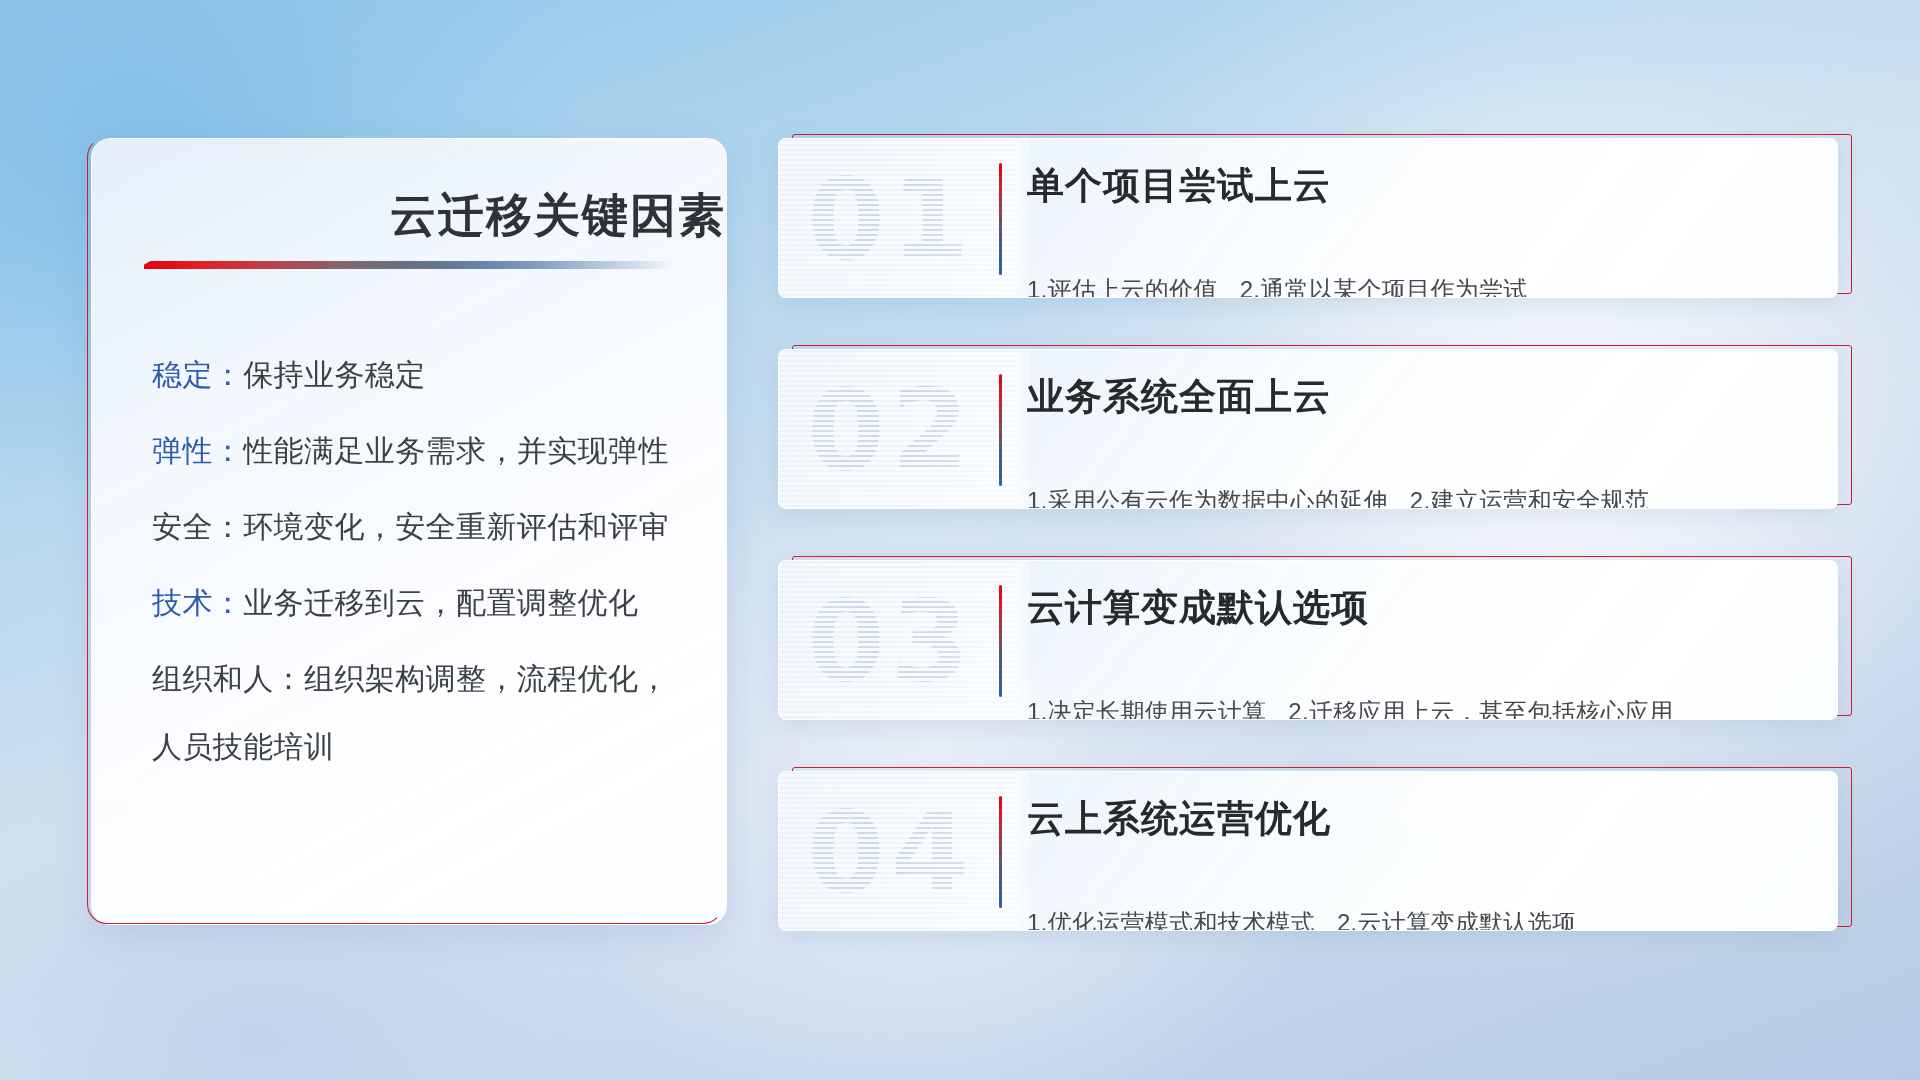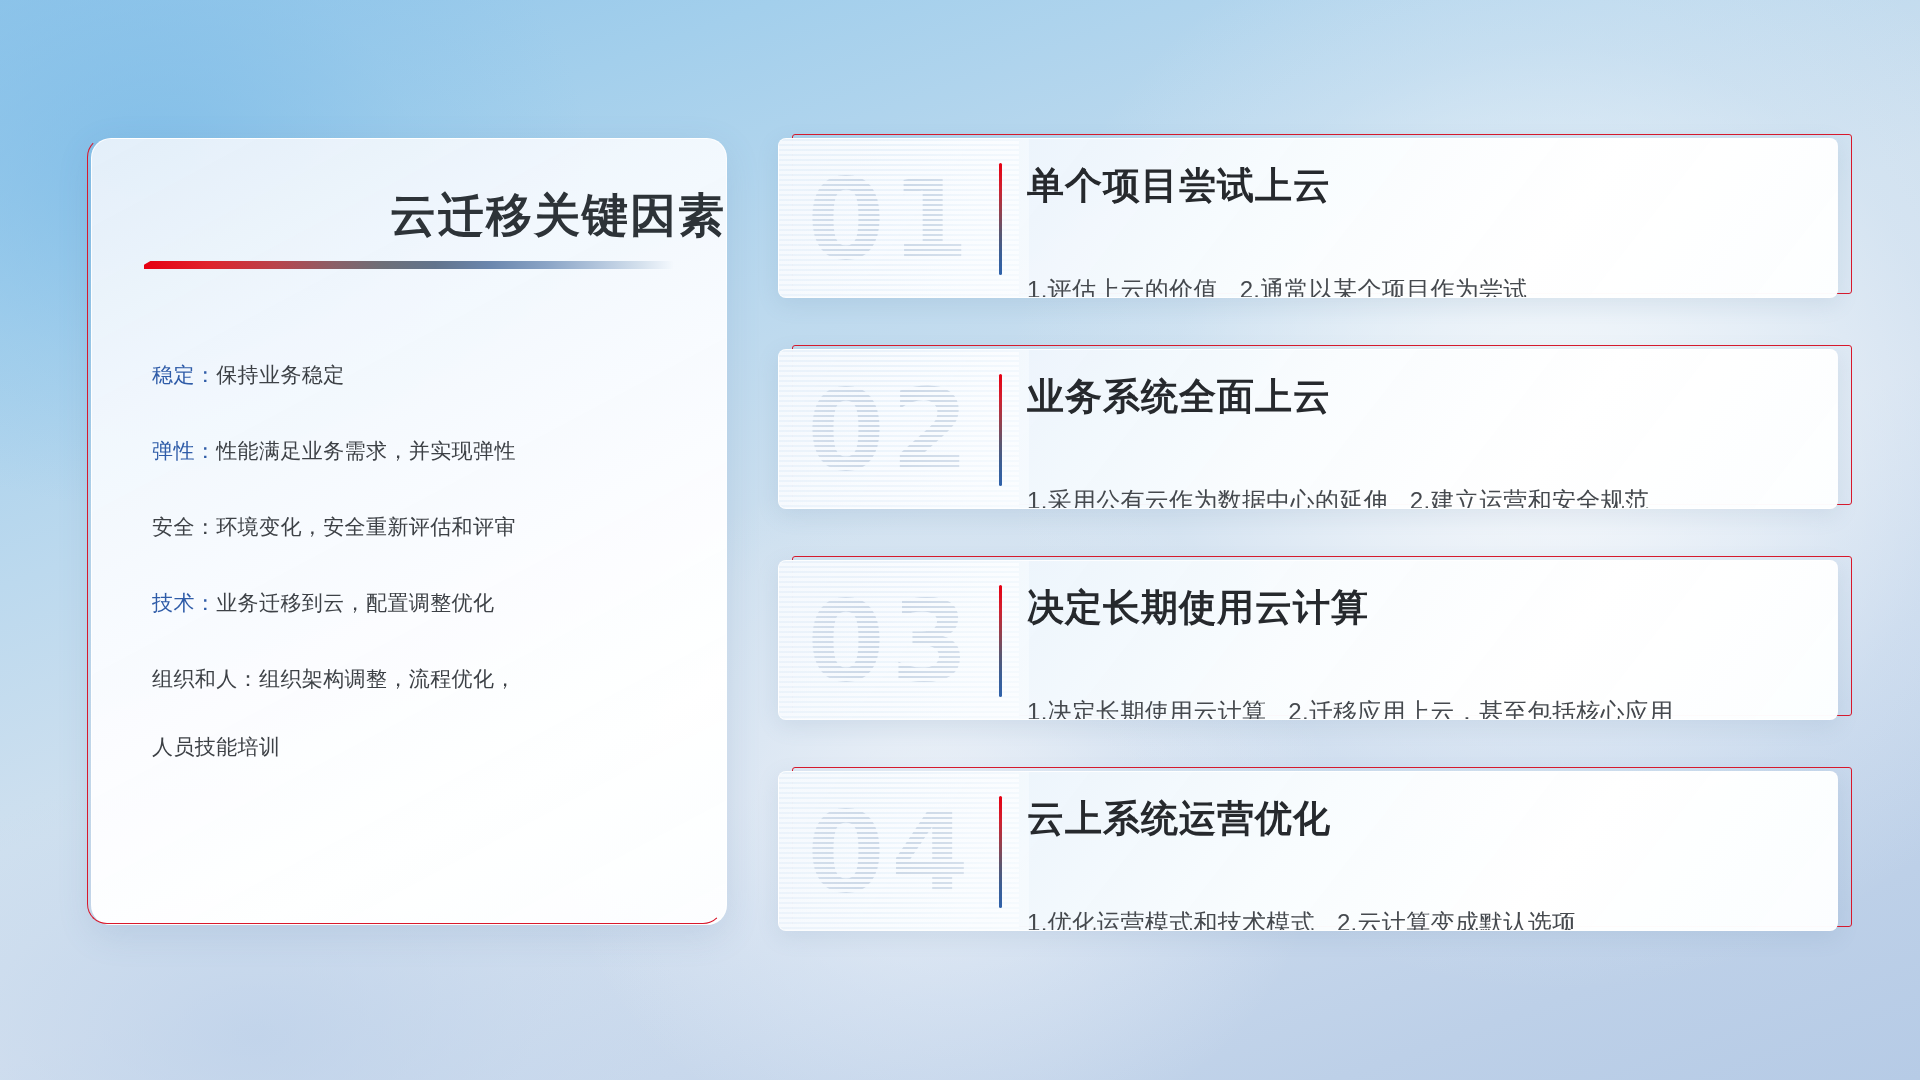--- a/index.html
+++ b/index.html
@@ -117,21 +117,21 @@
         rgba(226,236,246,0) 100%);
     clip-path:polygon(0 48%, 1.2% 0, 100% 0, 100% 100%, 0 100%);
     border-radius:0 3px 3px 0;
   }
 
   #panel-list{
     position:absolute;
     left:60px; right:42px; top:214px;
   }
   .panel-line{
-    font-size:21px;
+    font-size:30px;
     line-height:44px;
     color:#3d4146;
     margin-bottom:32px;
     letter-spacing:0.4px;
     white-space:nowrap;
   }
   .panel-line .lbl{ color:#2f5ca8; }
   .panel-line .lbl.plain{ color:#3d4146; }
 
   
@@ -286,21 +286,21 @@
           <div class="card-sub"><span>1.采用公有云作为数据中心的延伸</span><span class="gap"></span><span>2.建立运营和安全规范</span></div>
         </div>
       </div>
       <div class="card-wrap">
         <div class="card-accent-border"></div>
         <div class="card">
           <div class="card-num-glyph">03</div>
           <div class="card-num-mask"></div>
           <div class="card-num-fade"></div>
           <div class="card-divider"></div>
-          <div class="card-title">决定长期使用云计算</div>
+          <div class="card-title">云计算变成默认选项</div>
           <div class="card-sub"><span>1.决定长期使用云计算</span><span class="gap"></span><span>2.迁移应用上云，甚至包括核心应用</span></div>
         </div>
       </div>
       <div class="card-wrap">
         <div class="card-accent-border"></div>
         <div class="card">
           <div class="card-num-glyph">04</div>
           <div class="card-num-mask"></div>
           <div class="card-num-fade"></div>
           <div class="card-divider"></div>

